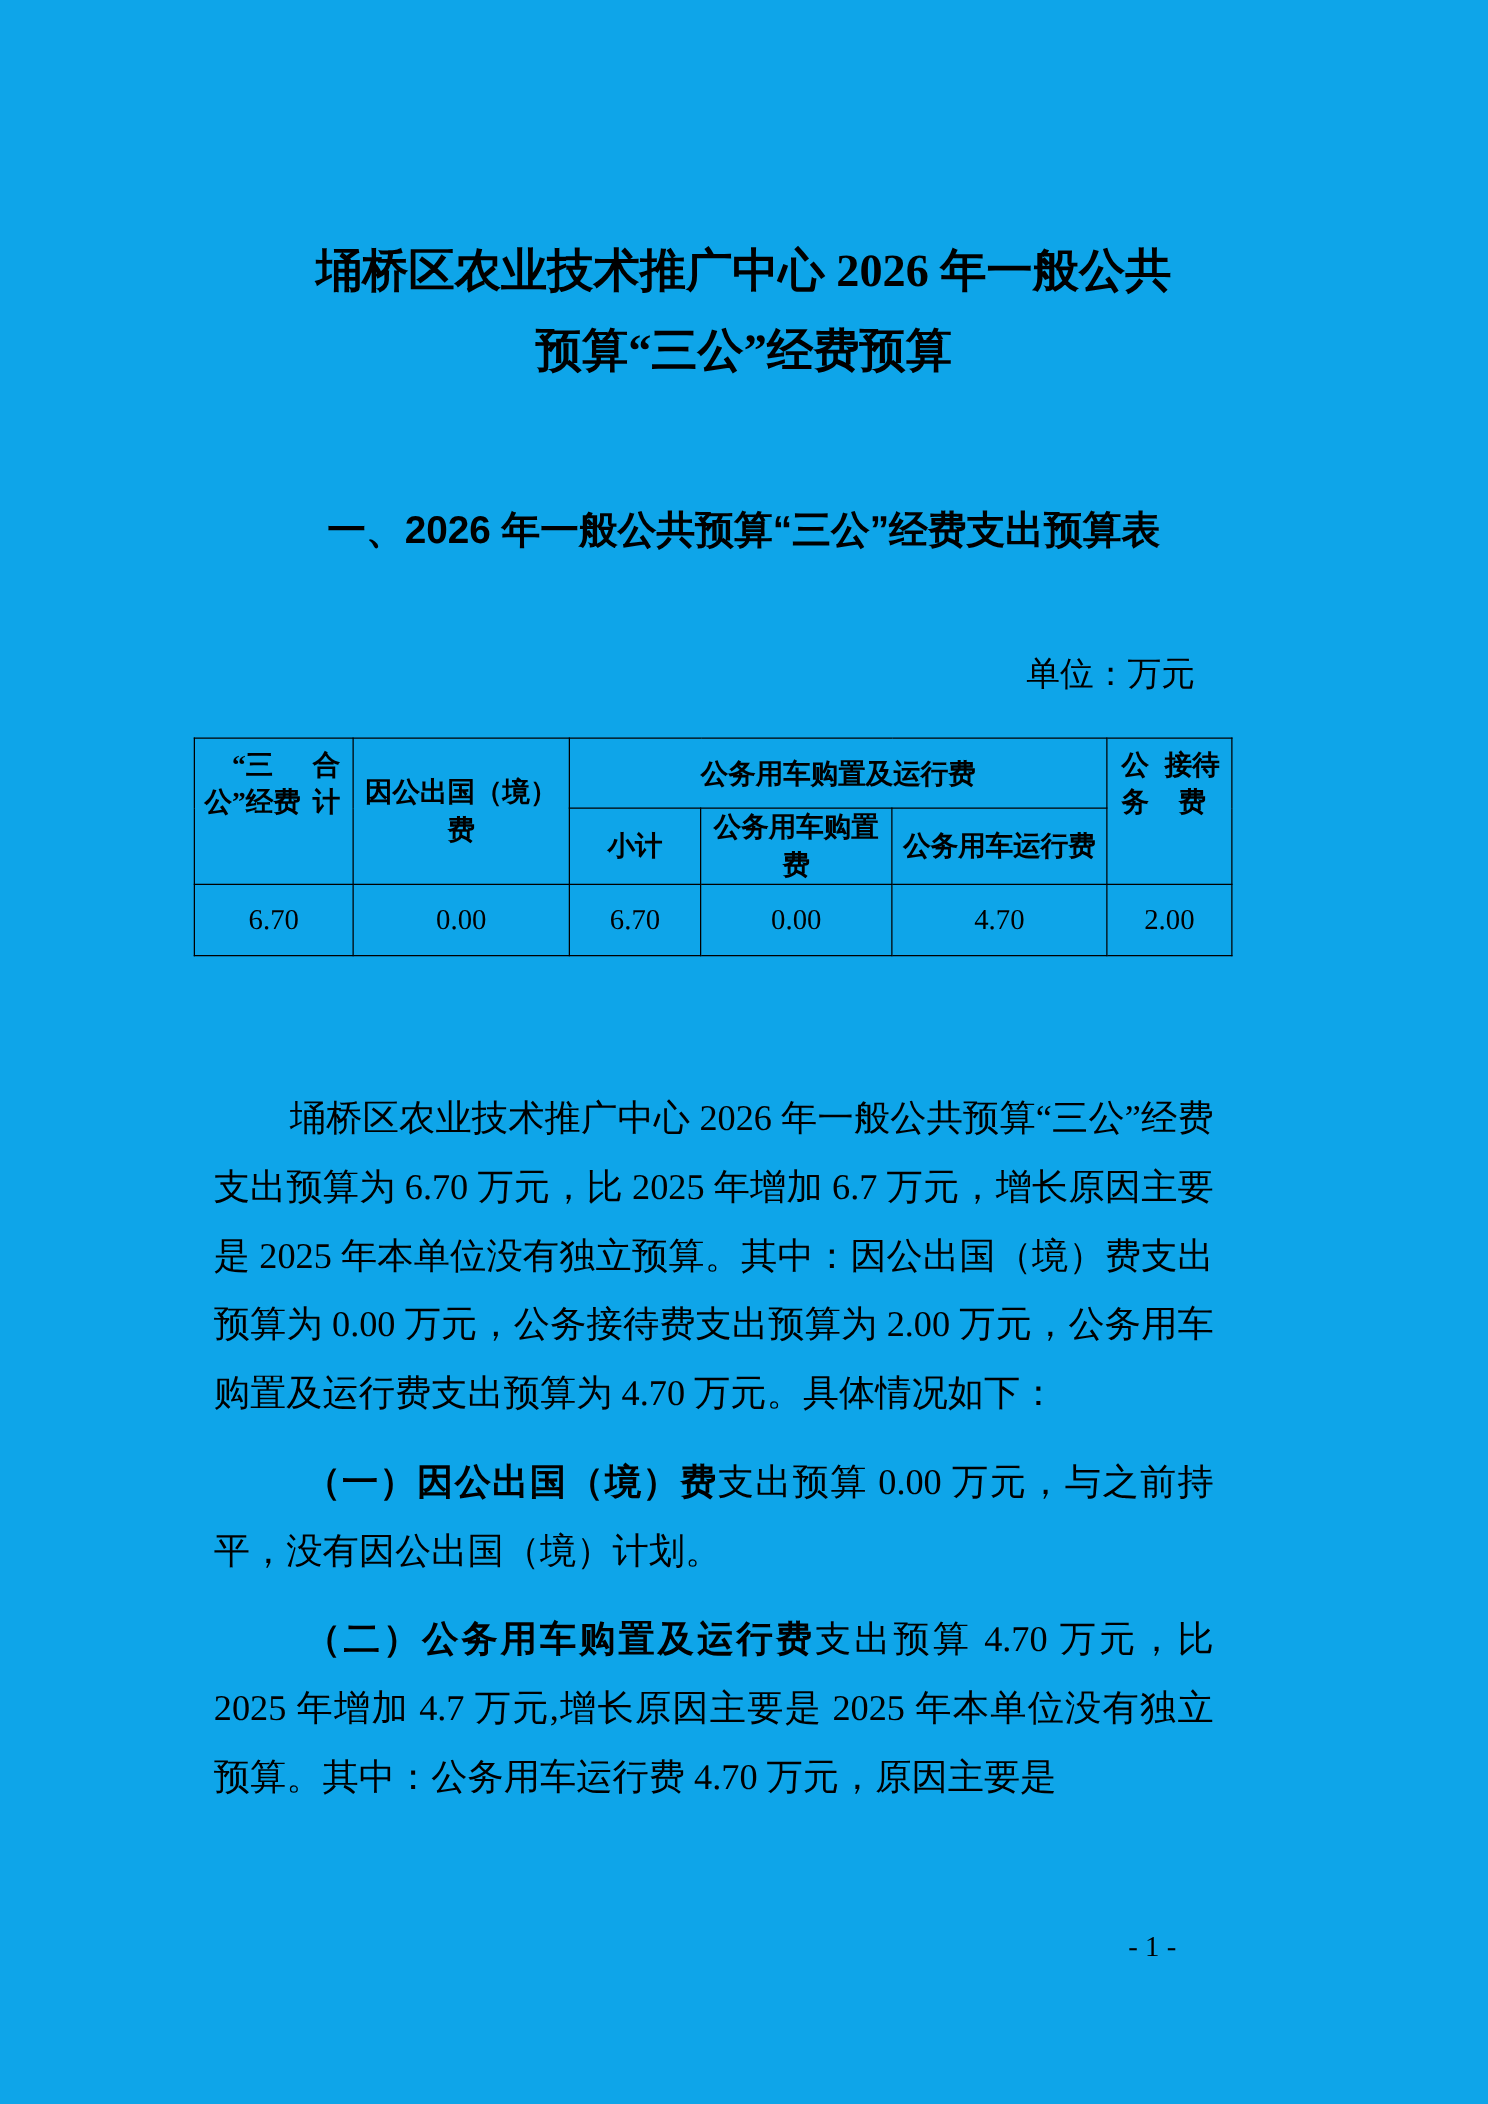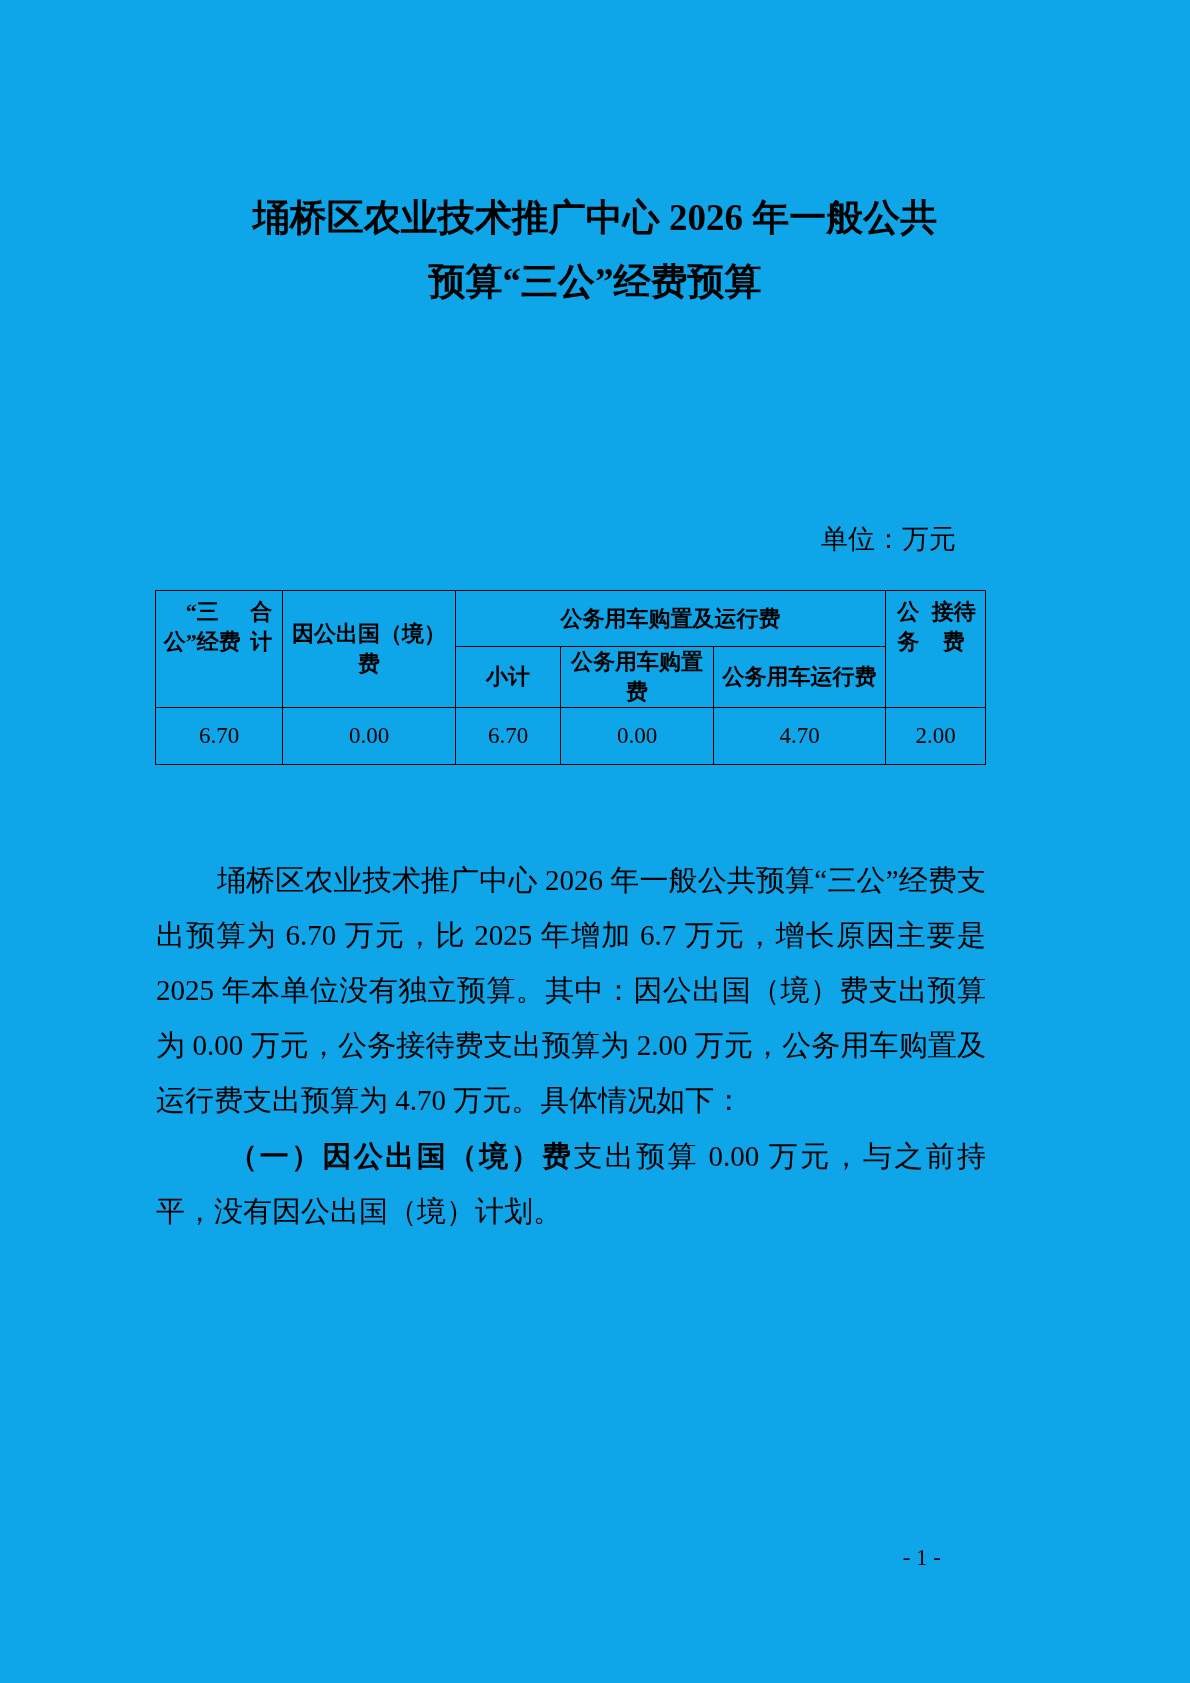--- a/index.html
+++ b/index.html
@@ -90,21 +90,21 @@
   .bodytext {
     position: absolute;
     top: 852px;
     left: 155px;
     width: 832px;
     font-size: 29px;
     line-height: 55px;
     text-align: justify;
   }
   .bodytext p {
-    margin: 1px;
+    margin: 16px;
     text-indent: 2.1em;
   }
   .bodytext p.item {
     text-indent: 2.5em;
   }
   .lead {
     font-weight: 700;
     font-family: "Liberation Sans", sans-serif;
   }
   .page-number {
@@ -118,20 +118,21 @@
 </head>
 <body>
 
 <div class="page">
 
   <div class="doc-title">
     <div>埇桥区农业技术推广中心 2026 年一般公共</div>
     <div>预算“三公”经费预算</div>
   </div>
 
+  <div class="sec1-heading">一、2026 年一般公共预算“三公”经费支出预算表</div>
 
   <div class="unit-label">单位：万元</div>
 
   <table class="budget">
     <colgroup>
       <col style="width:127px">
       <col style="width:173px">
       <col style="width:105px">
       <col style="width:153px">
       <col style="width:172px">
@@ -167,17 +168,18 @@
         <td class="val">4.70</td>
         <td class="val">2.00</td>
       </tr>
     </tbody>
   </table>
 
 
   <div class="bodytext">
     <p>埇桥区农业技术推广中心 2026 年一般公共预算“三公”经费支出预算为 6.70 万元，比 2025 年增加 6.7 万元，增长原因主要是 2025 年本单位没有独立预算。其中：因公出国（境）费支出预算为 0.00 万元，公务接待费支出预算为 2.00 万元，公务用车购置及运行费支出预算为 4.70 万元。具体情况如下：</p>
     <p class="item"><span class="lead">（一）因公出国（境）费</span><span>支出预算 0.00 万元，与之前持平，没有因公出国（境）计划。</span></p>
+    <p class="item"><span class="lead">（二）公务用车购置及运行费</span><span>支出预算 4.70 万元，比 2025 年增加 4.7 万元,增长原因主要是 2025 年本单位没有独立预算。其中：公务用车运行费 4.70 万元，原因主要是</span></p>
   </div>
 
   <div class="page-number">- 1 -</div>
 
 </div>
 
 </body></html>

